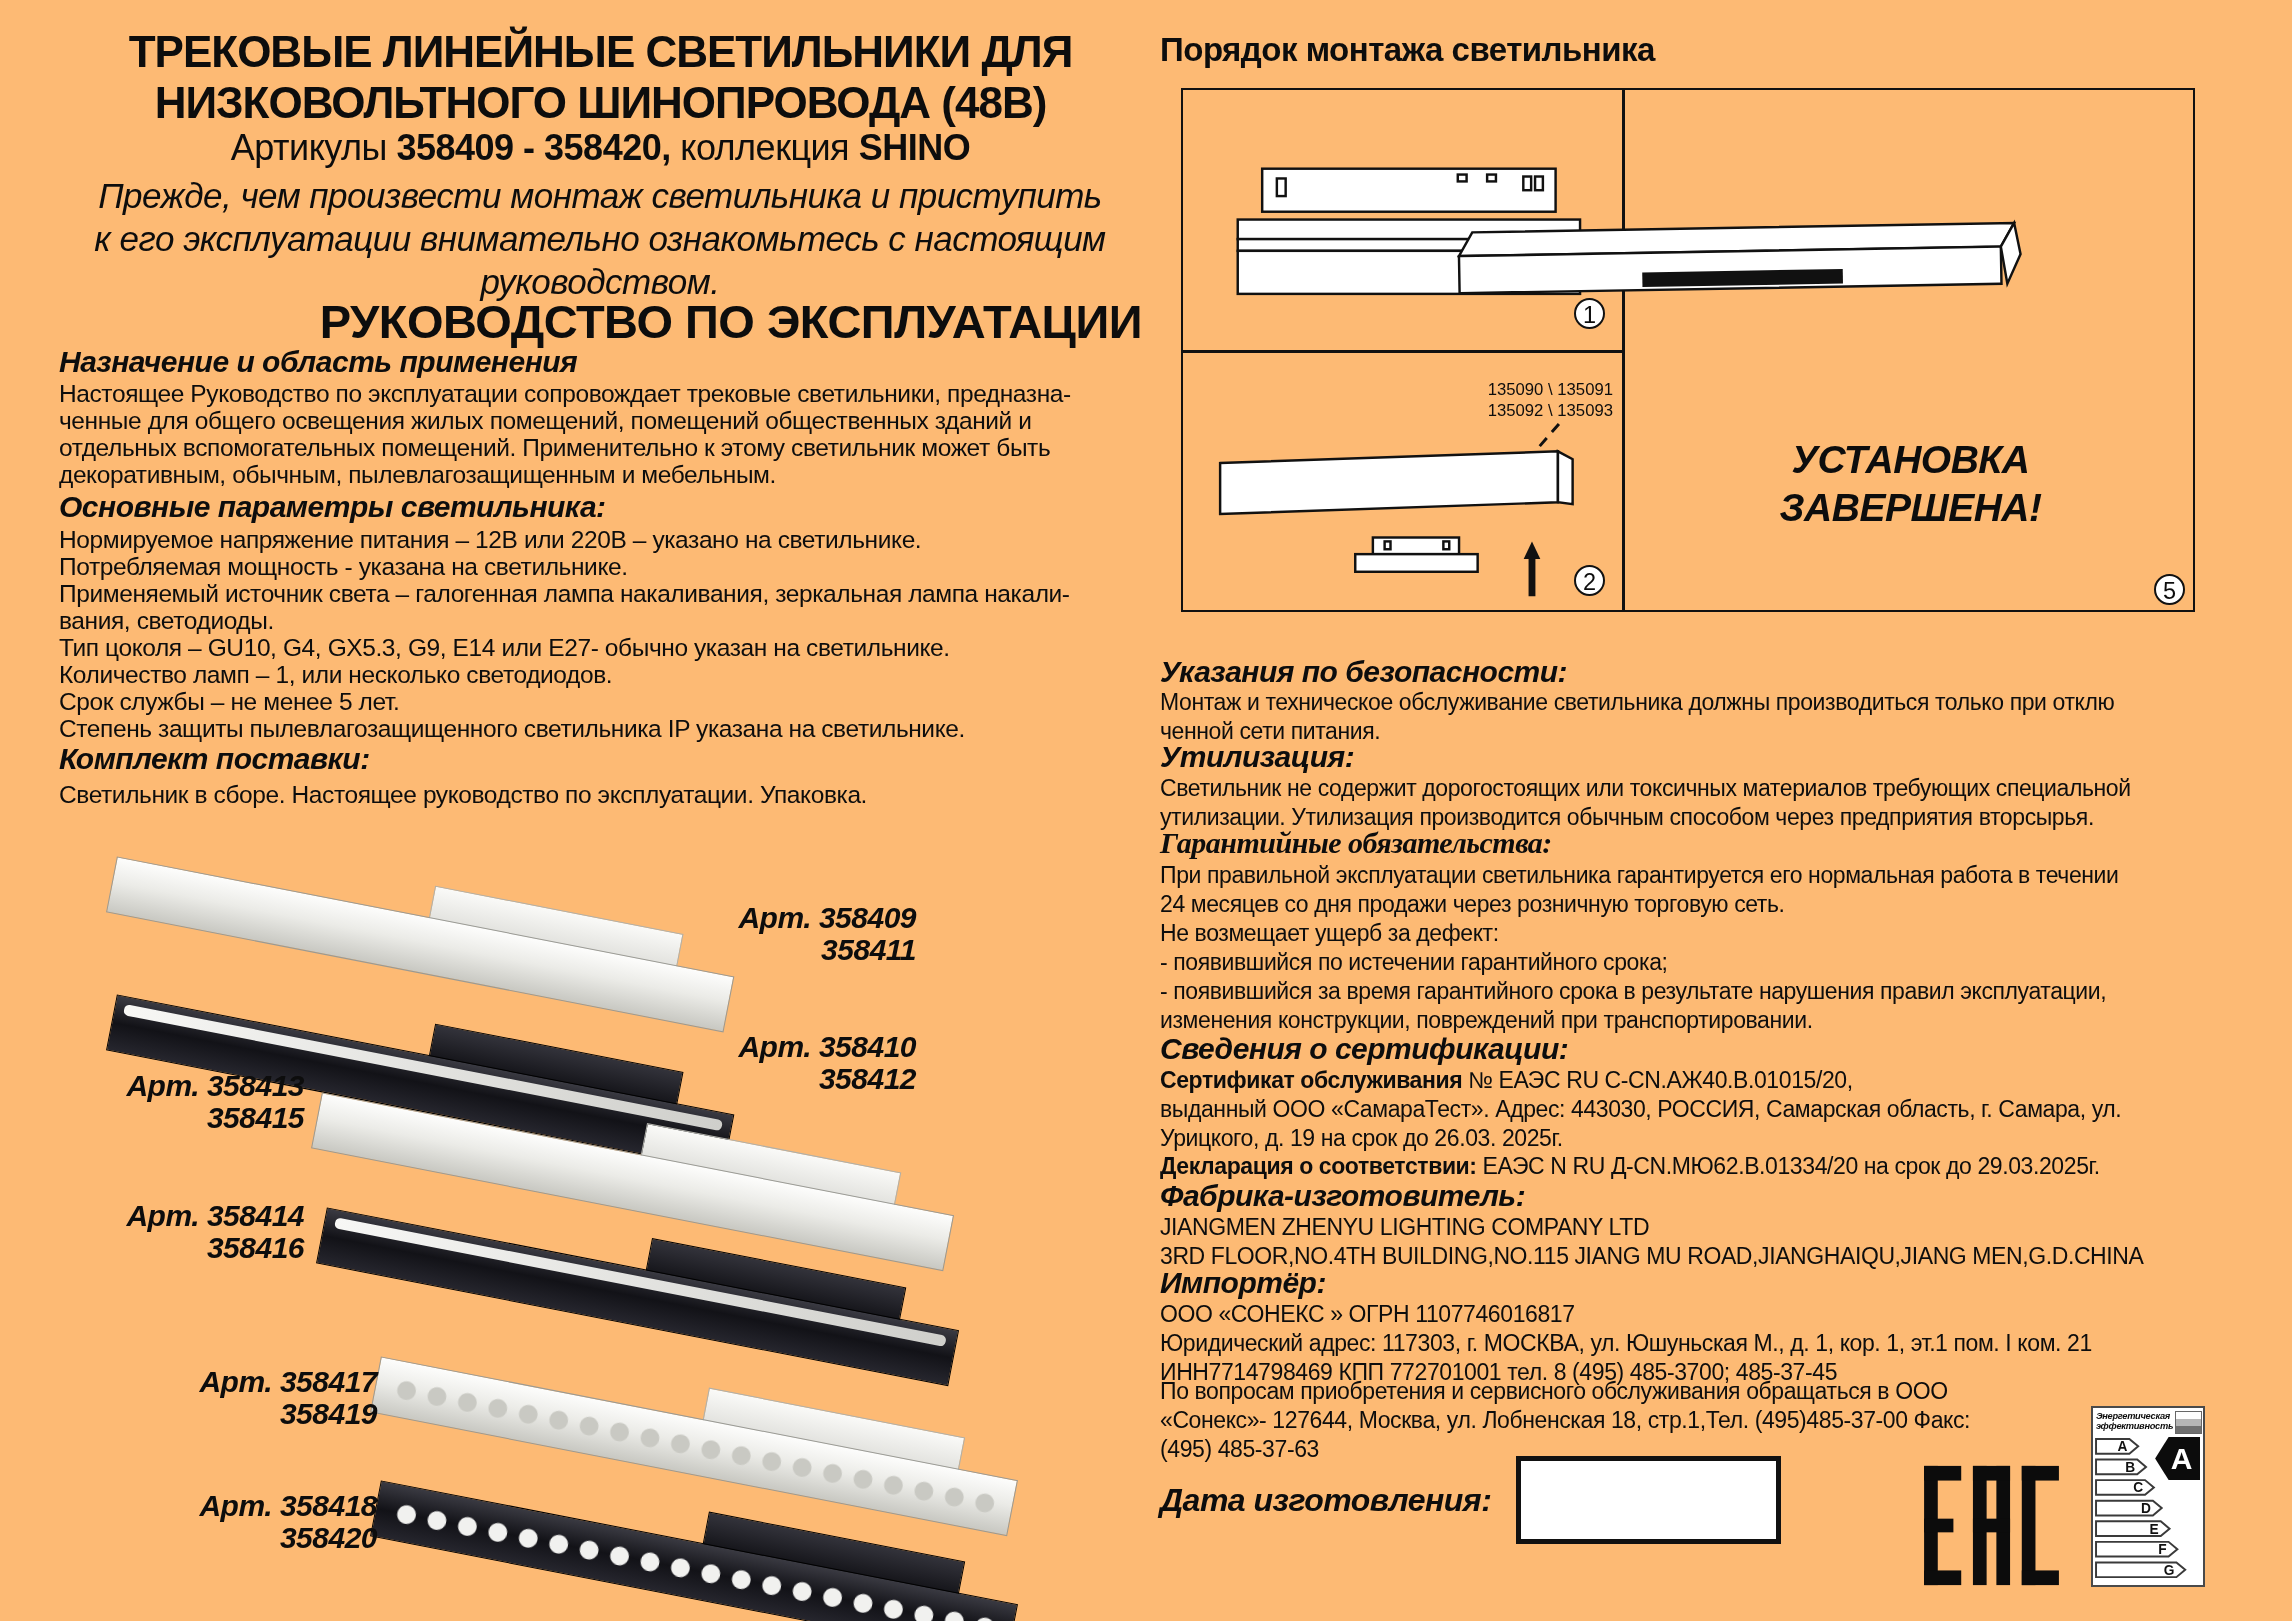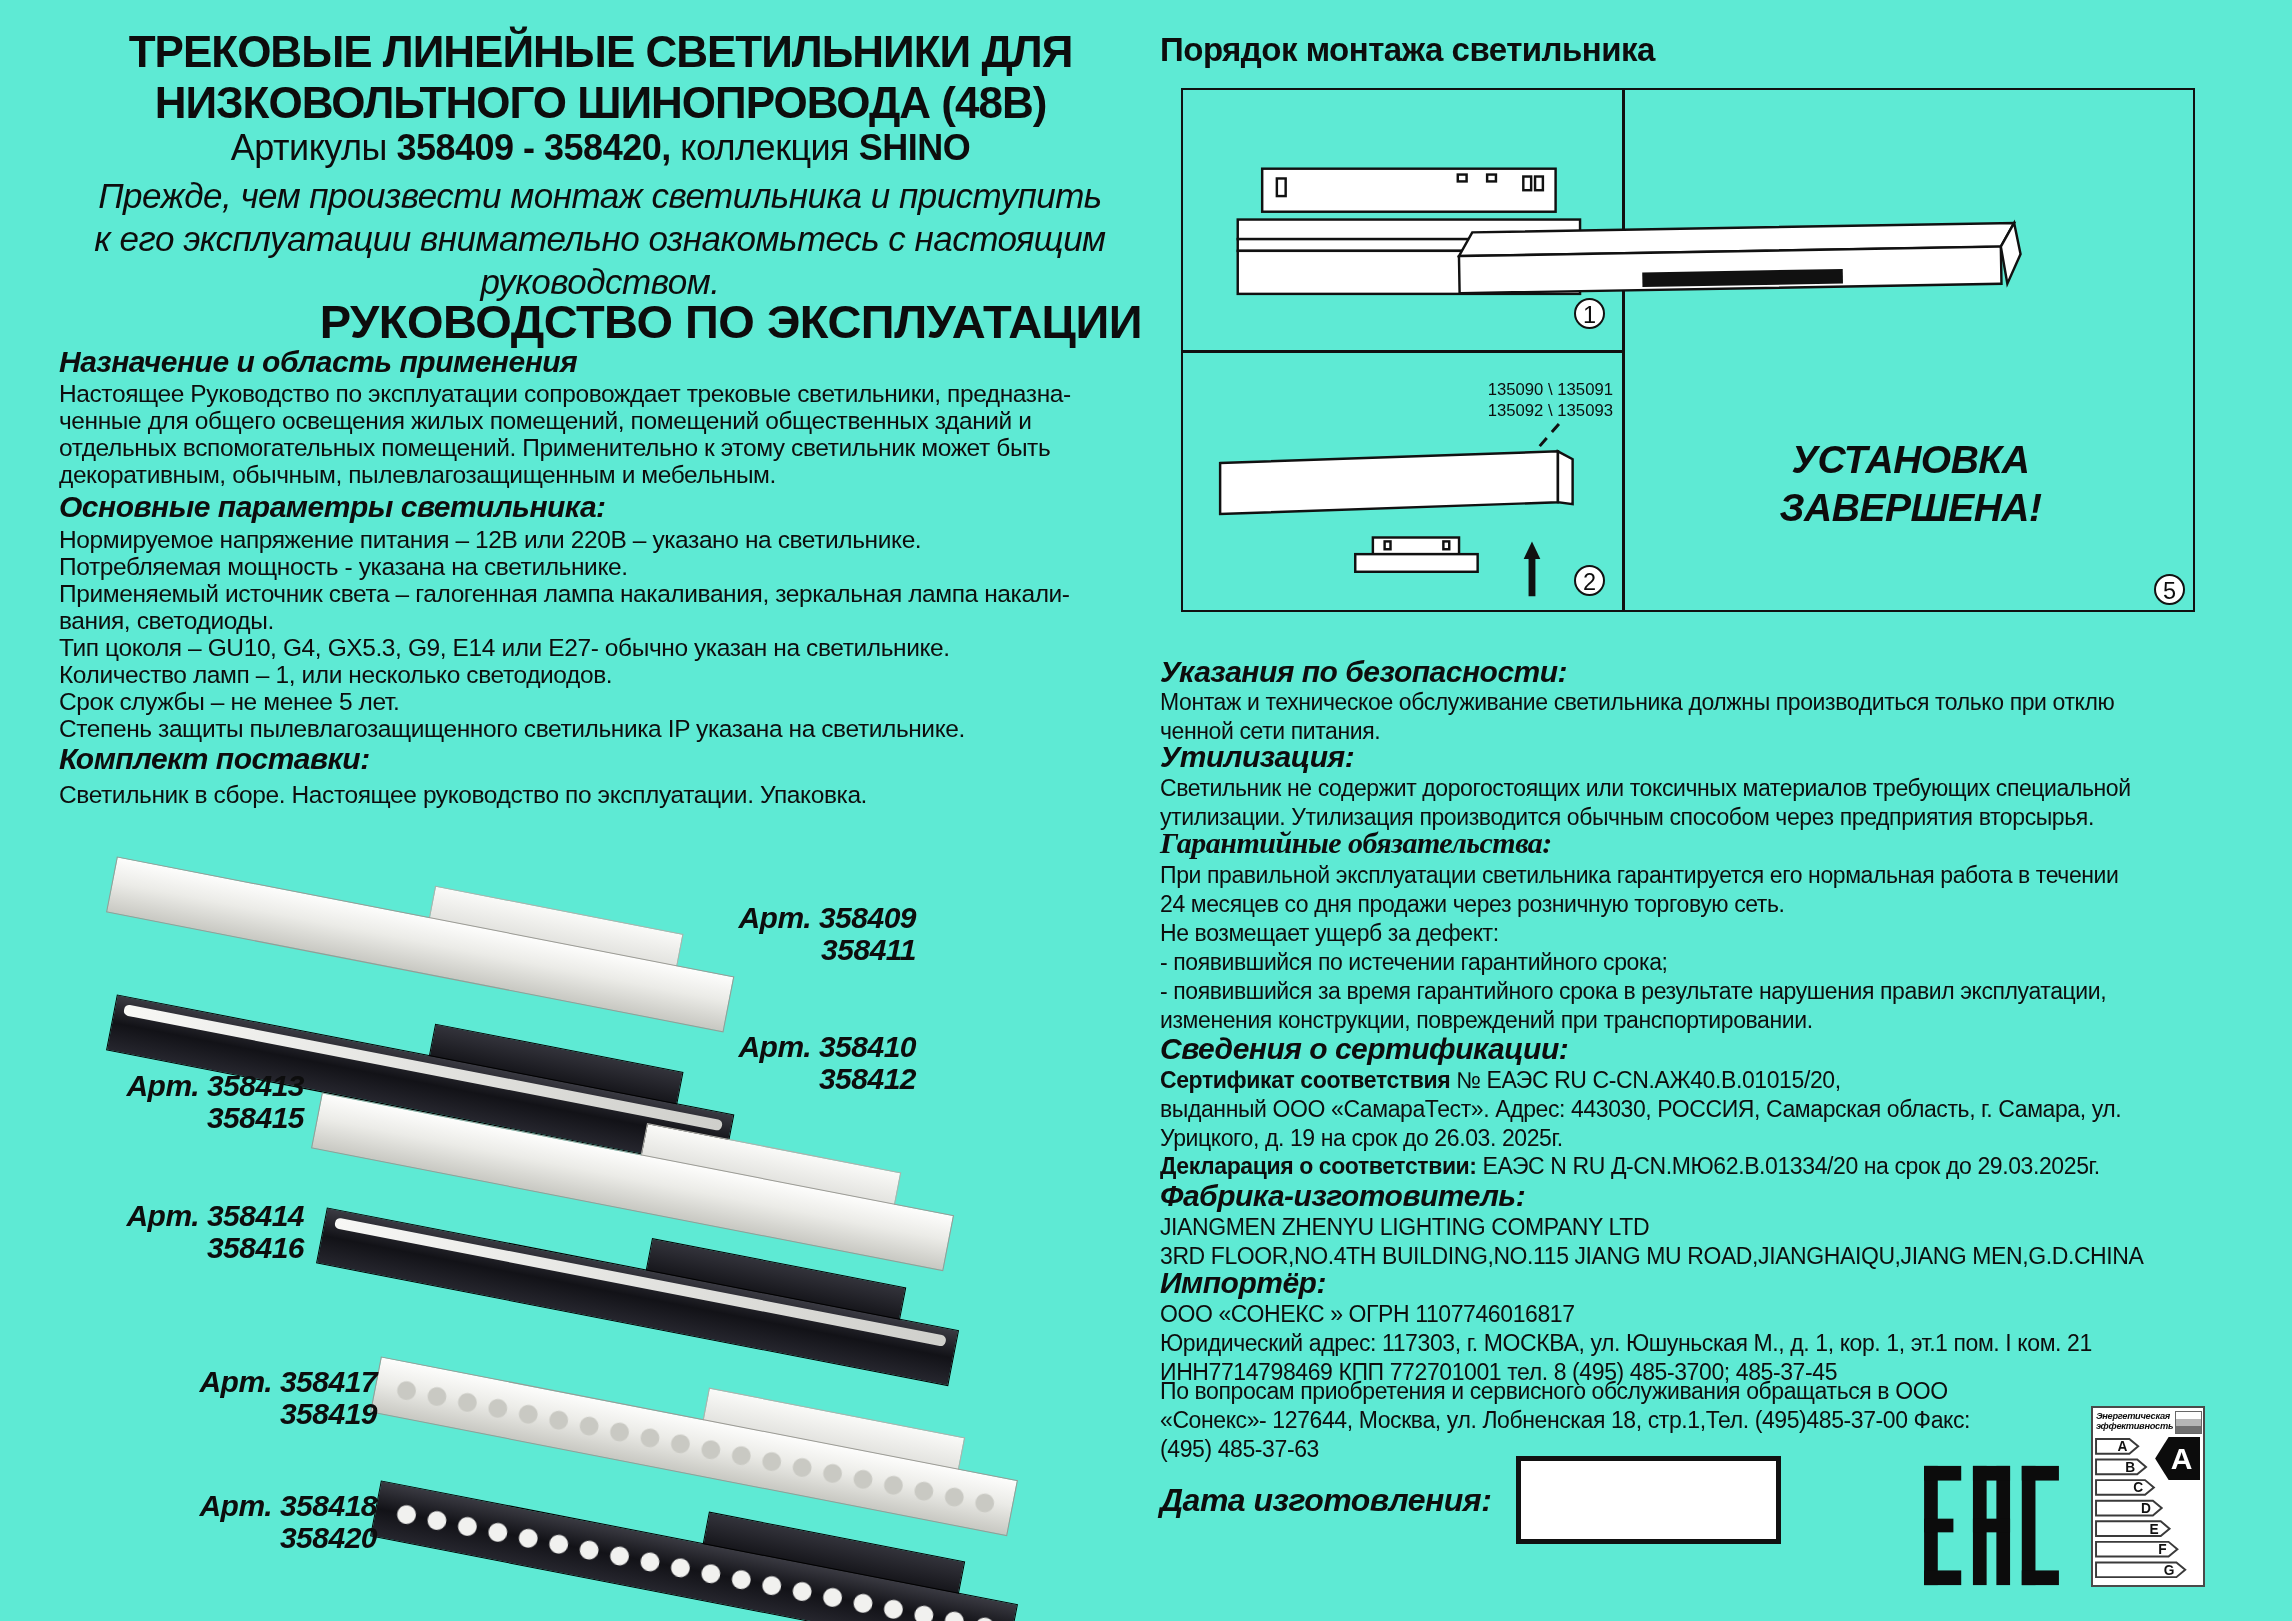--- a/index.html
+++ b/index.html
@@ -1,16 +1,16 @@
 <!DOCTYPE html>
 <html><head>
 <meta charset="utf-8">
 <style>
   html,body{margin:0;padding:0;background:#888;}
-  #page{position:relative;width:2293px;height:1621px;background:#5eead4;overflow:hidden;
+  #page{position:relative;width:2293px;height:1621px;background:#fdba74;overflow:hidden;
         font-family:"Liberation Sans",sans-serif;color:#0d0d0d;}
   .abs{position:absolute;}
   .pre{white-space:pre-line;}
   
   .title{font-weight:bold;font-size:44px;letter-spacing:-1px;text-align:center;line-height:51px;}
   .artline{font-size:36px;text-align:center;letter-spacing:-0.5px;}
   .artline b{font-weight:bold;}
   .notice{font-style:italic;font-size:35px;text-align:center;line-height:43px;letter-spacing:-0.5px;}
   .manual{font-weight:bold;font-size:47px;text-align:right;letter-spacing:-0.5px;}
   .lhead{font-weight:bold;font-style:italic;font-size:30px;letter-spacing:-0.5px;}
@@ -225,21 +225,21 @@
   <div class="abs rhead" style="left:1160px;top:826px;font-family:Liberation Serif, serif;">Гарантийные обязательства:</div>
   <div class="abs rbody pre" style="left:1160px;top:861px;width:1103px;">При правильной эксплуатации светильника гарантируется его нормальная работа в течении
 24 месяцев со дня продажи через розничную торговую сеть.
 Не возмещает ущерб за дефект:
 - появившийся по истечении гарантийного срока;
 - появившийся за время гарантийного срока в результате нарушения правил эксплуатации,
 изменения конструкции, повреждений при транспортировании.</div>
 
   <div class="abs rhead" style="left:1160px;top:1032px;">Сведения о сертификации:</div>
   <div class="abs rbody" style="left:1160px;top:1066px;width:1103px;">
-    <span class="b">Сертификат соответствия</span><span> № ЕАЭС RU C-CN.АЖ40.B.01015/20,</span>
+    <span class="b">Сертификат обслуживания</span><span> № ЕАЭС RU C-CN.АЖ40.B.01015/20,</span>
   </div>
   <div class="abs rbody pre" style="left:1160px;top:1095px;width:1103px;">выданный ООО «СамараТест». Адрес: 443030, РОССИЯ, Самарская область, г. Самара, ул.
 Урицкого, д. 19 на срок до 26.03. 2025г.</div>
   <div class="abs rbody" style="left:1160px;top:1152px;width:1112px;">
     <span class="b">Декларация о соответствии:</span><span> ЕАЭС N RU Д-CN.МЮ62.B.01334/20 на срок до 29.03.2025г.</span>
   </div>
 
   <div class="abs rhead" style="left:1160px;top:1179px;">Фабрика-изготовитель:</div>
   <div class="abs rbody pre" style="left:1160px;top:1213px;width:1112px;">JIANGMEN ZHENYU LIGHTING COMPANY LTD
 3RD FLOOR,NO.4TH BUILDING,NO.115 JIANG MU ROAD,JIANGHAIQU,JIANG MEN,G.D.CHINA</div>

